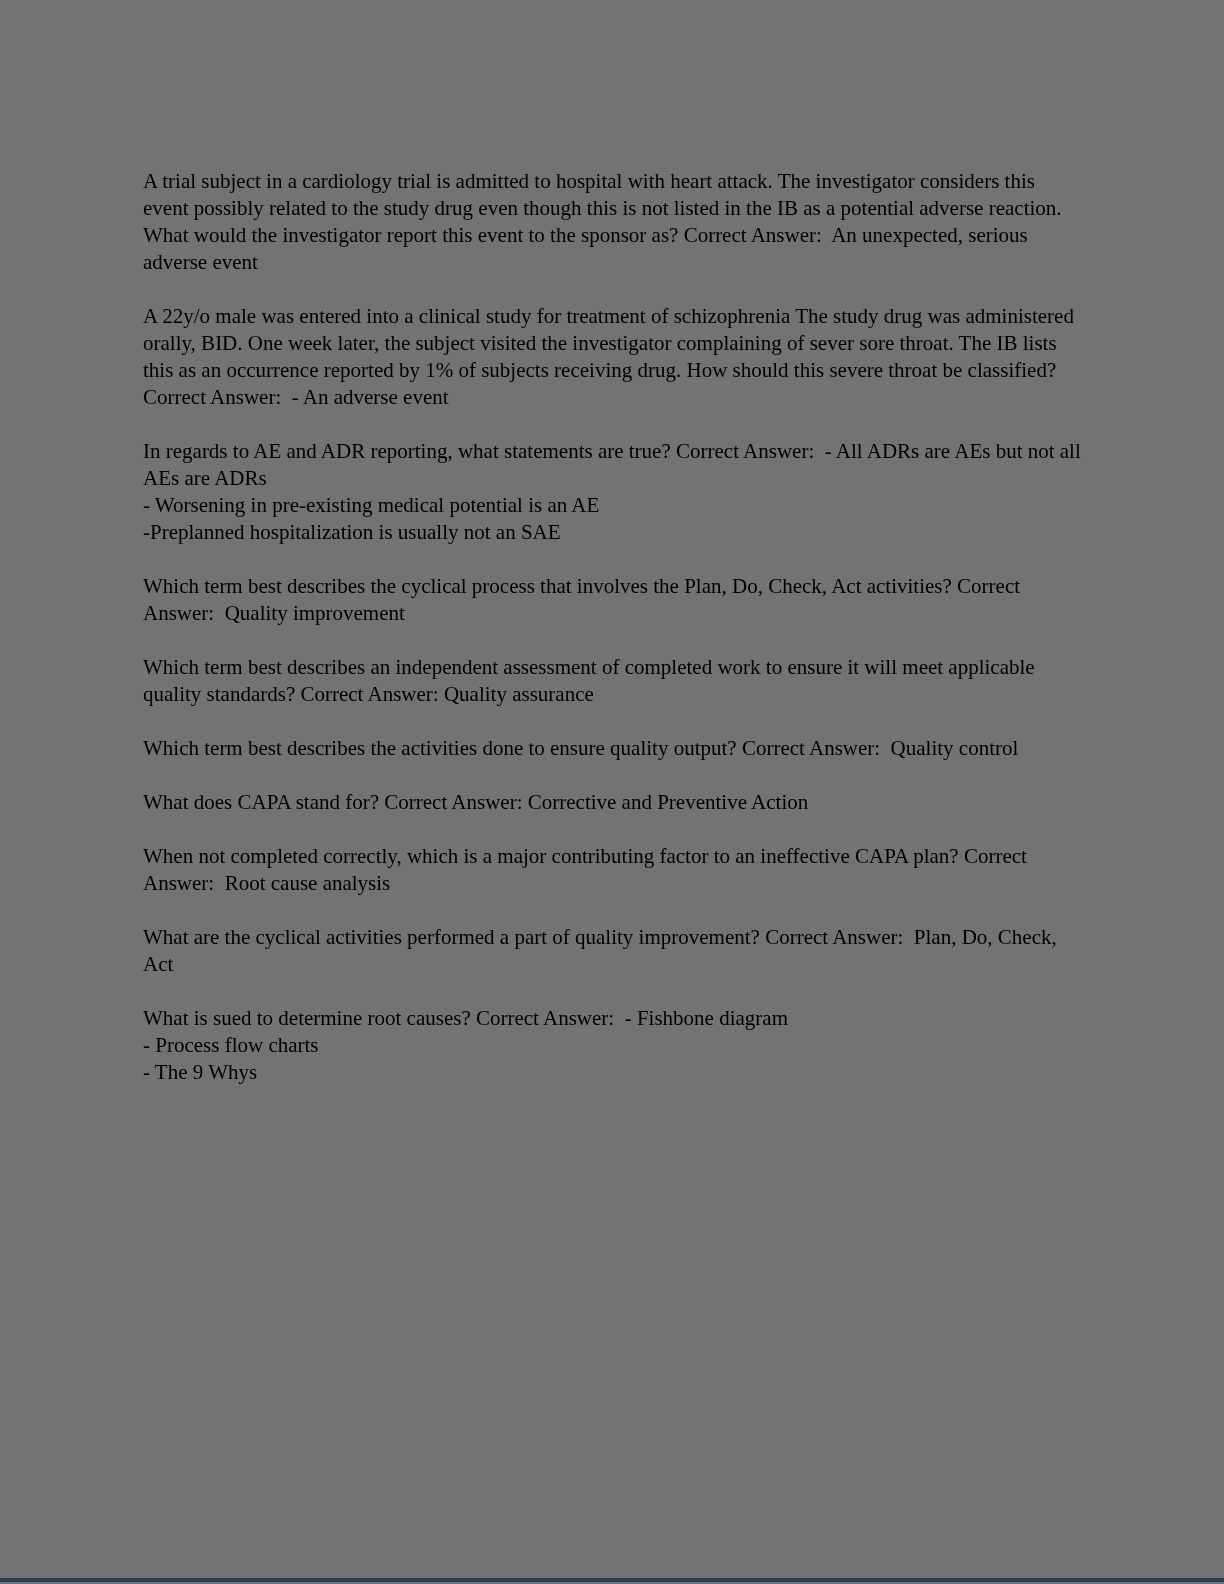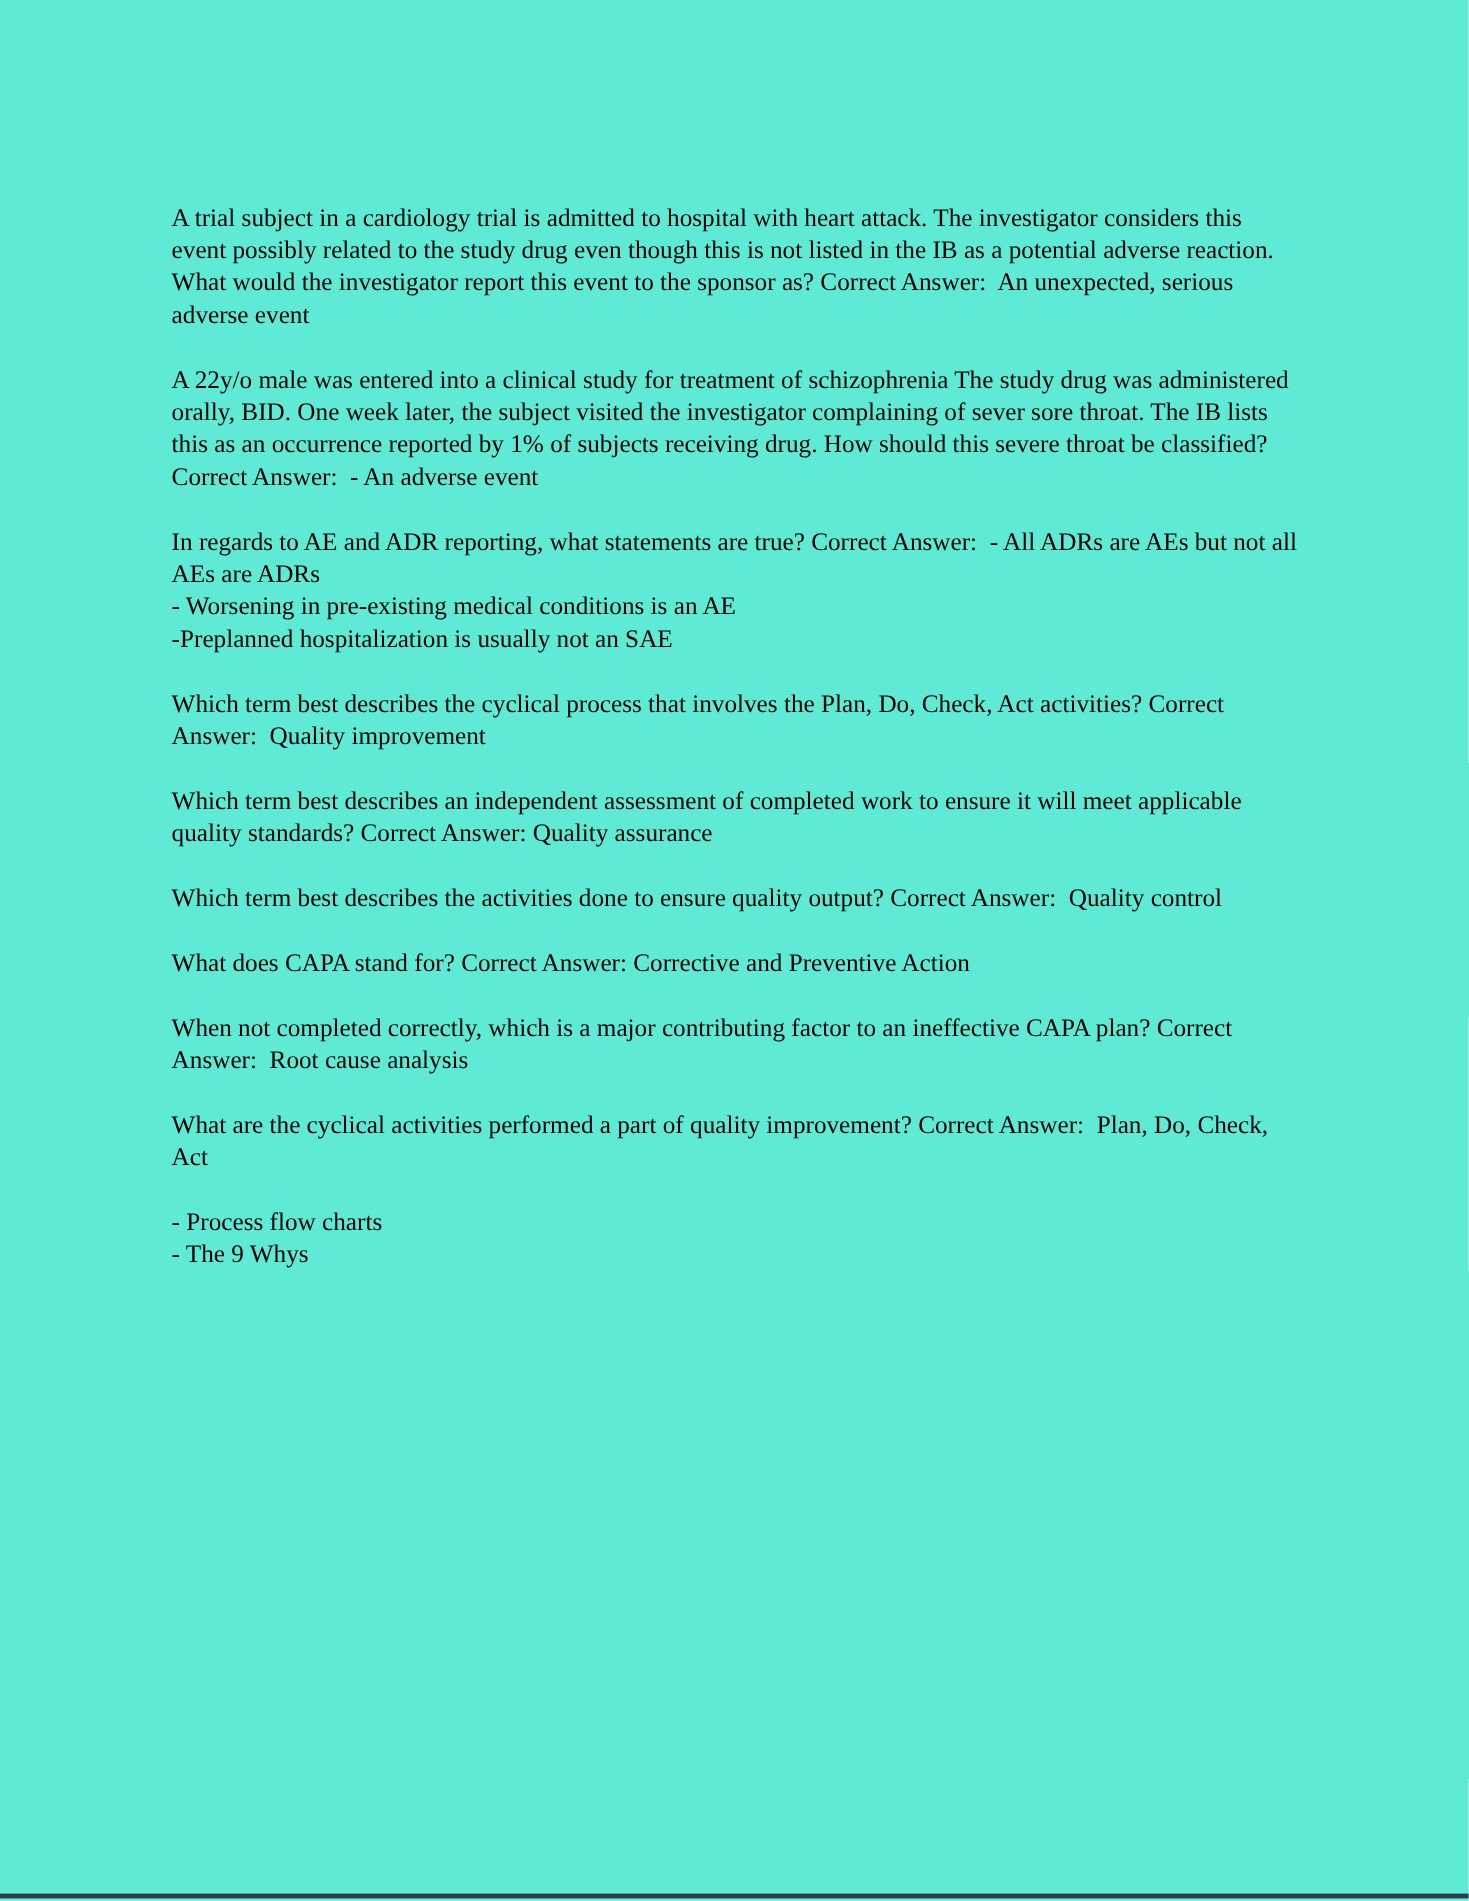--- a/index.html
+++ b/index.html
@@ -37,31 +37,31 @@
     position: absolute;
     left: 0;
     bottom: 2px;
     width: 100%;
     height: 4px;
   }
 </style>
 </head>
 <body>
 
-<div class="page" style="background: #5eead4; color: rgb(0, 0, 0);">
+<div class="page" style="background: #737373; color: rgb(0, 0, 0);">
   <div class="content" id="doc-content">
       <div class="para">
         <div class="line">A trial subject in a cardiology trial is admitted to hospital with heart attack. The investigator considers this event possibly related to the study drug even though this is not listed in the IB as a potential adverse reaction. What would the investigator report this event to the sponsor as? Correct Answer:  An unexpected, serious adverse event</div>
       </div>
       <div class="para">
         <div class="line">A 22y/o male was entered into a clinical study for treatment of schizophrenia The study drug was administered orally, BID. One week later, the subject visited the investigator complaining of sever sore throat. The IB lists this as an occurrence reported by 1% of subjects receiving drug. How should this severe throat be classified? Correct Answer:  - An adverse event</div>
       </div>
       <div class="para">
         <div class="line">In regards to AE and ADR reporting, what statements are true? Correct Answer:  - All ADRs are AEs but not all AEs are ADRs</div>
-        <div class="line">- Worsening in pre-existing medical conditions is an AE</div>
+        <div class="line">- Worsening in pre-existing medical potential is an AE</div>
         <div class="line">-Preplanned hospitalization is usually not an SAE</div>
       </div>
       <div class="para">
         <div class="line">Which term best describes the cyclical process that involves the Plan, Do, Check, Act activities? Correct Answer:  Quality improvement</div>
       </div>
       <div class="para">
         <div class="line">Which term best describes an independent assessment of completed work to ensure it will meet applicable quality standards? Correct Answer: Quality assurance</div>
       </div>
       <div class="para">
         <div class="line">Which term best describes the activities done to ensure quality output? Correct Answer:  Quality control</div>
@@ -69,18 +69,19 @@
       <div class="para">
         <div class="line">What does CAPA stand for? Correct Answer: Corrective and Preventive Action</div>
       </div>
       <div class="para">
         <div class="line">When not completed correctly, which is a major contributing factor to an ineffective CAPA plan? Correct Answer:  Root cause analysis</div>
       </div>
       <div class="para">
         <div class="line">What are the cyclical activities performed a part of quality improvement? Correct Answer:  Plan, Do, Check, Act</div>
       </div>
       <div class="para">
+        <div class="line">What is sued to determine root causes? Correct Answer:  - Fishbone diagram</div>
         <div class="line">- Process flow charts</div>
         <div class="line">- The 9 Whys</div>
       </div>
     </div>
   <div class="footer-bar" id="footer-bar" style="background: rgb(46, 58, 83);"></div>
 </div>
 
 </body></html>

